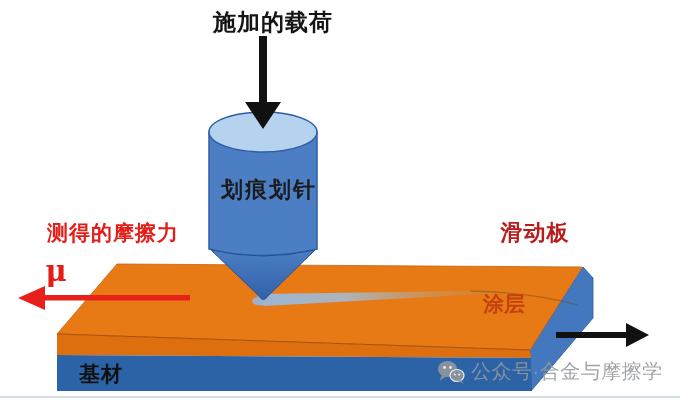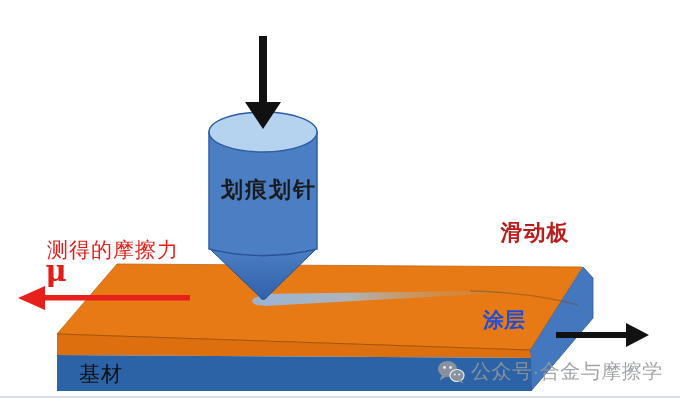--- a/index.html
+++ b/index.html
@@ -5,25 +5,25 @@
   html,body{margin:0;padding:0;background:#fff;}
   .stage{
     position:relative;width:680px;height:401px;background:#ffffff;overflow:hidden;
     font-family:"Liberation Sans",sans-serif;
   }
   .stage svg.scene{position:absolute;left:0;top:0;}
   .lbl{position:absolute;white-space:nowrap;line-height:1.1;}
   .center{transform:translateX(-50%);}
   .t-title{left:273px;top:10px;font-size:23px;font-weight:700;color:#151515;letter-spacing:1px;}
   .t-stylus{left:269px;top:180px;font-size:22px;font-weight:600;color:#1b1b1b;letter-spacing:2px;font-family:Liberation Mono, monospace;}
-  .t-red{left:113px;top:238px;font-size:21px;font-weight:400;color:#e31d17;letter-spacing:1px;}
+  .t-red{left:113px;top:221px;font-size:21px;font-weight:700;color:#e31d17;letter-spacing:1px;}
   .t-mu{left:56px;top:256px;font-size:29px;font-weight:700;color:#e31d17;font-family:"DejaVu Serif",serif;}
   .t-slide{left:535px;top:221px;font-size:22px;font-weight:600;color:#b91c1c;letter-spacing:1px;}
-  .t-coat{left:504px;top:308px;font-size:21px;font-weight:600;color:#1d4ed8;}
-  .t-sub{left:101px;top:362px;font-size:21px;font-weight:400;color:#101010;letter-spacing:1px;}
+  .t-coat{left:504px;top:292px;font-size:21px;font-weight:600;color:#c2410c;}
+  .t-sub{left:101px;top:362px;font-size:21px;font-weight:700;color:#101010;letter-spacing:1px;}
   .watermark{
     position:absolute;left:437px;top:358px;display:flex;align-items:center;gap:6px;
     opacity:0.88;
     text-align:center;
   }
   .watermark .wm-text{font-size:20px;color:#95989b;letter-spacing:0.5px;}
 </style>
 </head>
 <body>
 
@@ -72,20 +72,21 @@
     </g>
 
     <g fill="#111111">
       <rect x="556" y="332" width="72" height="6"></rect>
       <polygon points="626,323 626,347 649,335"></polygon>
     </g>
 
     <rect x="0" y="396" width="680" height="2" fill="#D6DEE4"></rect>
   </svg>
 
+  <div class="lbl center t-title">施加的载荷</div>
 
   <div class="lbl center t-stylus">划痕划针</div>
 
   <div class="lbl center t-red">测得的摩擦力</div>
 
   <div class="lbl center t-mu">μ</div>
 
   <div class="lbl center t-slide">滑动板</div>
 
   <div class="lbl center t-coat">涂层</div>

